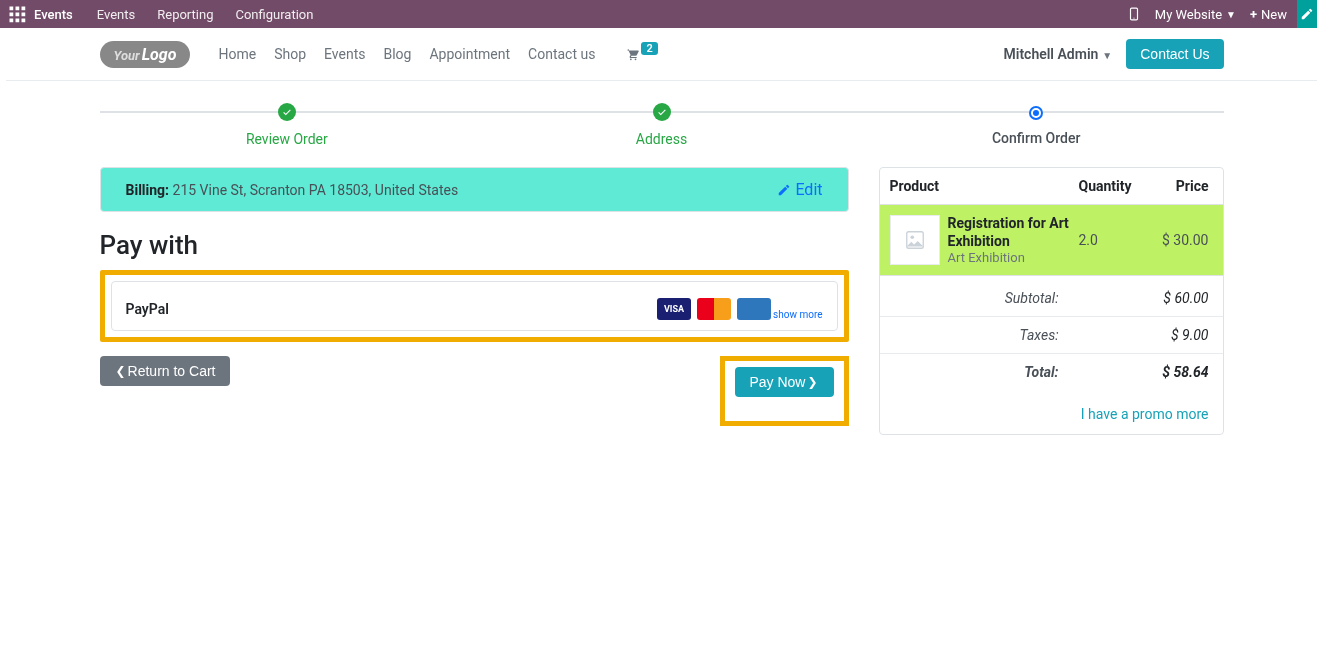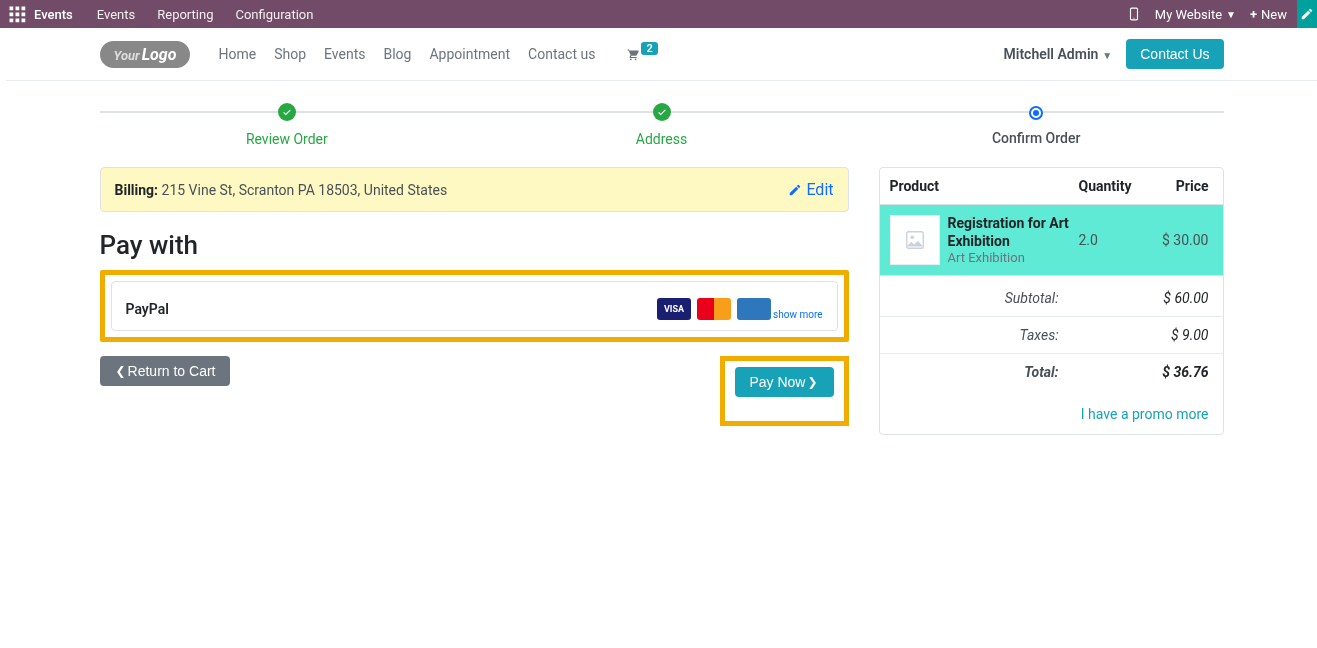--- a/index.html
+++ b/index.html
@@ -49,21 +49,21 @@
   .wizard .step.done .label { color: #28a745; }
   .wizard .step.active .label { color: #495057; font-weight: 500; }
   .wizard .line { position: absolute; top: 8px; height: 2px; background: #dee2e6; left: 0; right: 0; z-index: 1; }
 
   
   .cols { display: flex; gap: 30px; align-items: flex-start; }
   .col-main { flex: 1; }
   .col-side { width: 345px; }
 
   
-  .card { border: 1px solid #dee2e6; border-radius: 4px; padding: 12px 14px; background: #fef9c3; }
+  .card { border: 1px solid #dee2e6; border-radius: 4px; padding: 12px 25px; background: #5eead4; }
   .billing-card { display: flex; justify-content: space-between; align-items: center; }
   .billing-card .lbl { font-weight: 700; color: #212529; }
   .edit-link { color: #0d6efd; text-decoration: none; cursor: pointer; font-size: 16px; display: inline-flex; align-items: center; gap: 4px; }
 
   h2.pay-with { font-size: 26px; font-weight: 500; color: #212529; margin: 18px 0 10px 0; }
 
   
   .highlight-box { border: 5px solid #f0ad00; padding: 6px; border-radius: 2px; }
   .pay-option { border: 1px solid #dee2e6; border-radius: 4px; padding: 16px 14px 10px 14px; display: flex; justify-content: space-between; align-items: flex-start; }
   .pay-option .name { font-weight: 600; color: #212529; align-self: center; }
@@ -79,21 +79,21 @@
   .action-row { display: flex; justify-content: space-between; align-items: flex-start; margin-top: 14px; }
   .btn-secondary { background: #6c757d; color: #fff; }
   .paynow-highlight { border: 5px solid #f0ad00; padding: 6px 10px 24px 10px; display: inline-block; }
   .btn .chev { margin: 0 2px; font-size: 12px; }
 
   
   .summary { border: 1px solid #dee2e6; border-radius: 4px; overflow: hidden; }
   .summary .head-row, .summary .body-row { display: grid; grid-template-columns: 58px 1fr 64px 70px; align-items: center; }
   .summary .head-row { padding: 10px 10px; font-weight: 700; color: #212529; border-bottom: 1px solid #dee2e6; }
   .summary .head-row .h-prod { grid-column: 1 / span 2; }
-  .summary .body-row { padding: 10px 10px; background: #5eead4; border-bottom: 1px solid #dee2e6; }
+  .summary .body-row { padding: 10px 10px; background: #bef264; border-bottom: 1px solid #dee2e6; }
   .summary .thumb { width: 50px; height: 50px; background: #fff; border: 1px solid #e9ecef; display:flex; align-items:center; justify-content:center; color:#adb5bd; font-size:18px; }
   .summary .prod-name { font-weight: 700; color: #212529; line-height: 1.25; }
   .summary .prod-sub { color: #6c757d; font-size: 13px; }
   .summary .qty, .summary .price, .summary .h-qty, .summary .h-price { text-align: left; }
   .summary .h-price, .summary .price { text-align: right; padding-right: 4px; }
   .totals { padding: 4px 0; }
   .totals .trow { display: flex; justify-content: flex-end; padding: 10px 14px; border-bottom: 1px solid #e9ecef; gap: 80px; font-style: italic;}
   .totals .trow:last-child { border-bottom: none; }
   .totals .tlabel { color: #495057; }
   .totals .tvalue { min-width: 70px; text-align: right; color: #212529; }
@@ -275,21 +275,21 @@
           <div class="trow">
             <span class="tlabel">Subtotal:</span>
             <span class="tvalue">$ 60.00</span>
           </div>
           <div class="trow">
             <span class="tlabel">Taxes:</span>
             <span class="tvalue">$ 9.00</span>
           </div>
           <div class="trow total-row">
             <span class="tlabel">Total:</span>
-            <span class="tvalue">$ 36.76</span>
+            <span class="tvalue">$ 58.64</span>
           </div>
         </div>
         <div class="promo">
           <a>I have a promo more</a>
         </div>
       </div>
     </div>
   </div>
 
 </div>

